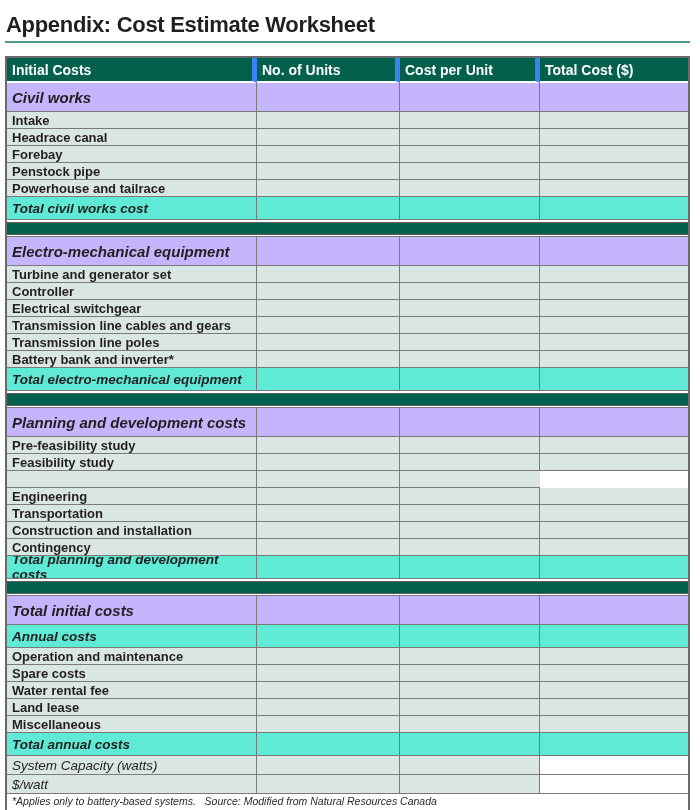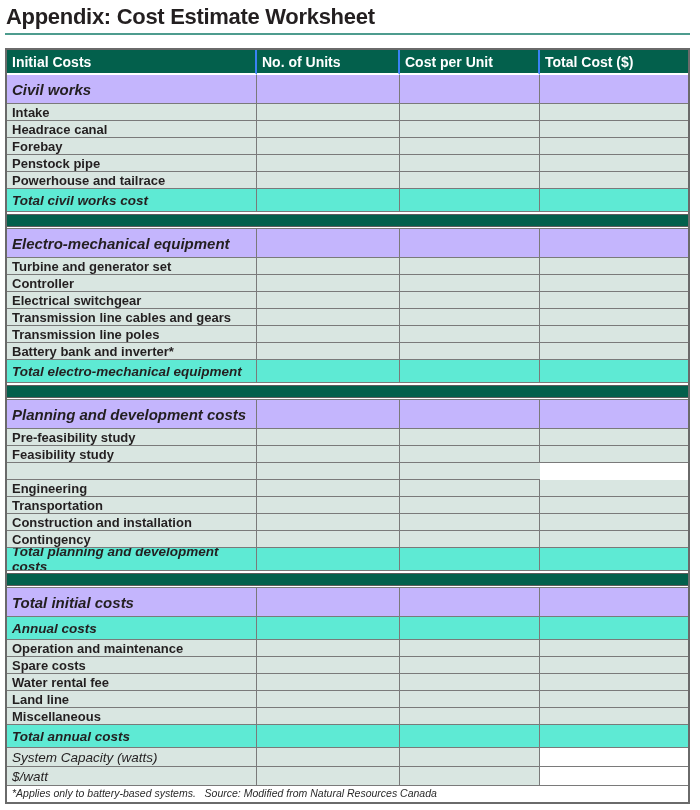--- a/index.html
+++ b/index.html
@@ -7,21 +7,21 @@
     padding: 0;
     background: #ffffff;
     width: 700px;
     font-family: "Liberation Sans", sans-serif;
     -webkit-font-smoothing: antialiased;
   }
   .page {
     box-sizing: border-box;
     width: 641px;
     height: 810px;
-    padding: 2px 6px 0 5px;
+    padding: 10px 6px 0 5px;
     background: #fff;
   }
   .doc-title {
     font-size: 22px;
     font-weight: bold;
     color: var(--text-dark);
     letter-spacing: -0.3px;
     margin: 2px 0 4px 1px;
     line-height: 25px;
   }
@@ -54,21 +54,21 @@
   }
   .cell:last-child { border-right: none; }
 
   
   .row-header { height: 25px; background: #fff; }
   .row-header .cell {
     background: var(--header-green);
     color: #ffffff;
     font-weight: bold;
     font-size: 14px;
-    border-right: 2px solid #3b82f6;
+    border-right: 5px solid #3b82f6;
     border-bottom: 2px solid #ffffff;
     align-items: center;
   }
   .row-header .cell:last-child { border-right: none; }
 
   
   .row-section { height: 29px; }
   .row-section .cell { background: #c4b5fd; font-style: italic; }
   .row-section .cell-label { font-weight: bold; font-size: 15px; }
 
@@ -295,21 +295,21 @@
           <div class="cell col-2"></div>
           <div class="cell col-3"></div>
         </div>
         <div class="trow row-item">
           <div class="cell col-0 cell-label">Water rental fee</div>
           <div class="cell col-1"></div>
           <div class="cell col-2"></div>
           <div class="cell col-3"></div>
         </div>
         <div class="trow row-item">
-          <div class="cell col-0 cell-label">Land line</div>
+          <div class="cell col-0 cell-label">Land lease</div>
           <div class="cell col-1"></div>
           <div class="cell col-2"></div>
           <div class="cell col-3"></div>
         </div>
         <div class="trow row-item">
           <div class="cell col-0 cell-label">Miscellaneous</div>
           <div class="cell col-1"></div>
           <div class="cell col-2"></div>
           <div class="cell col-3"></div>
         </div>

